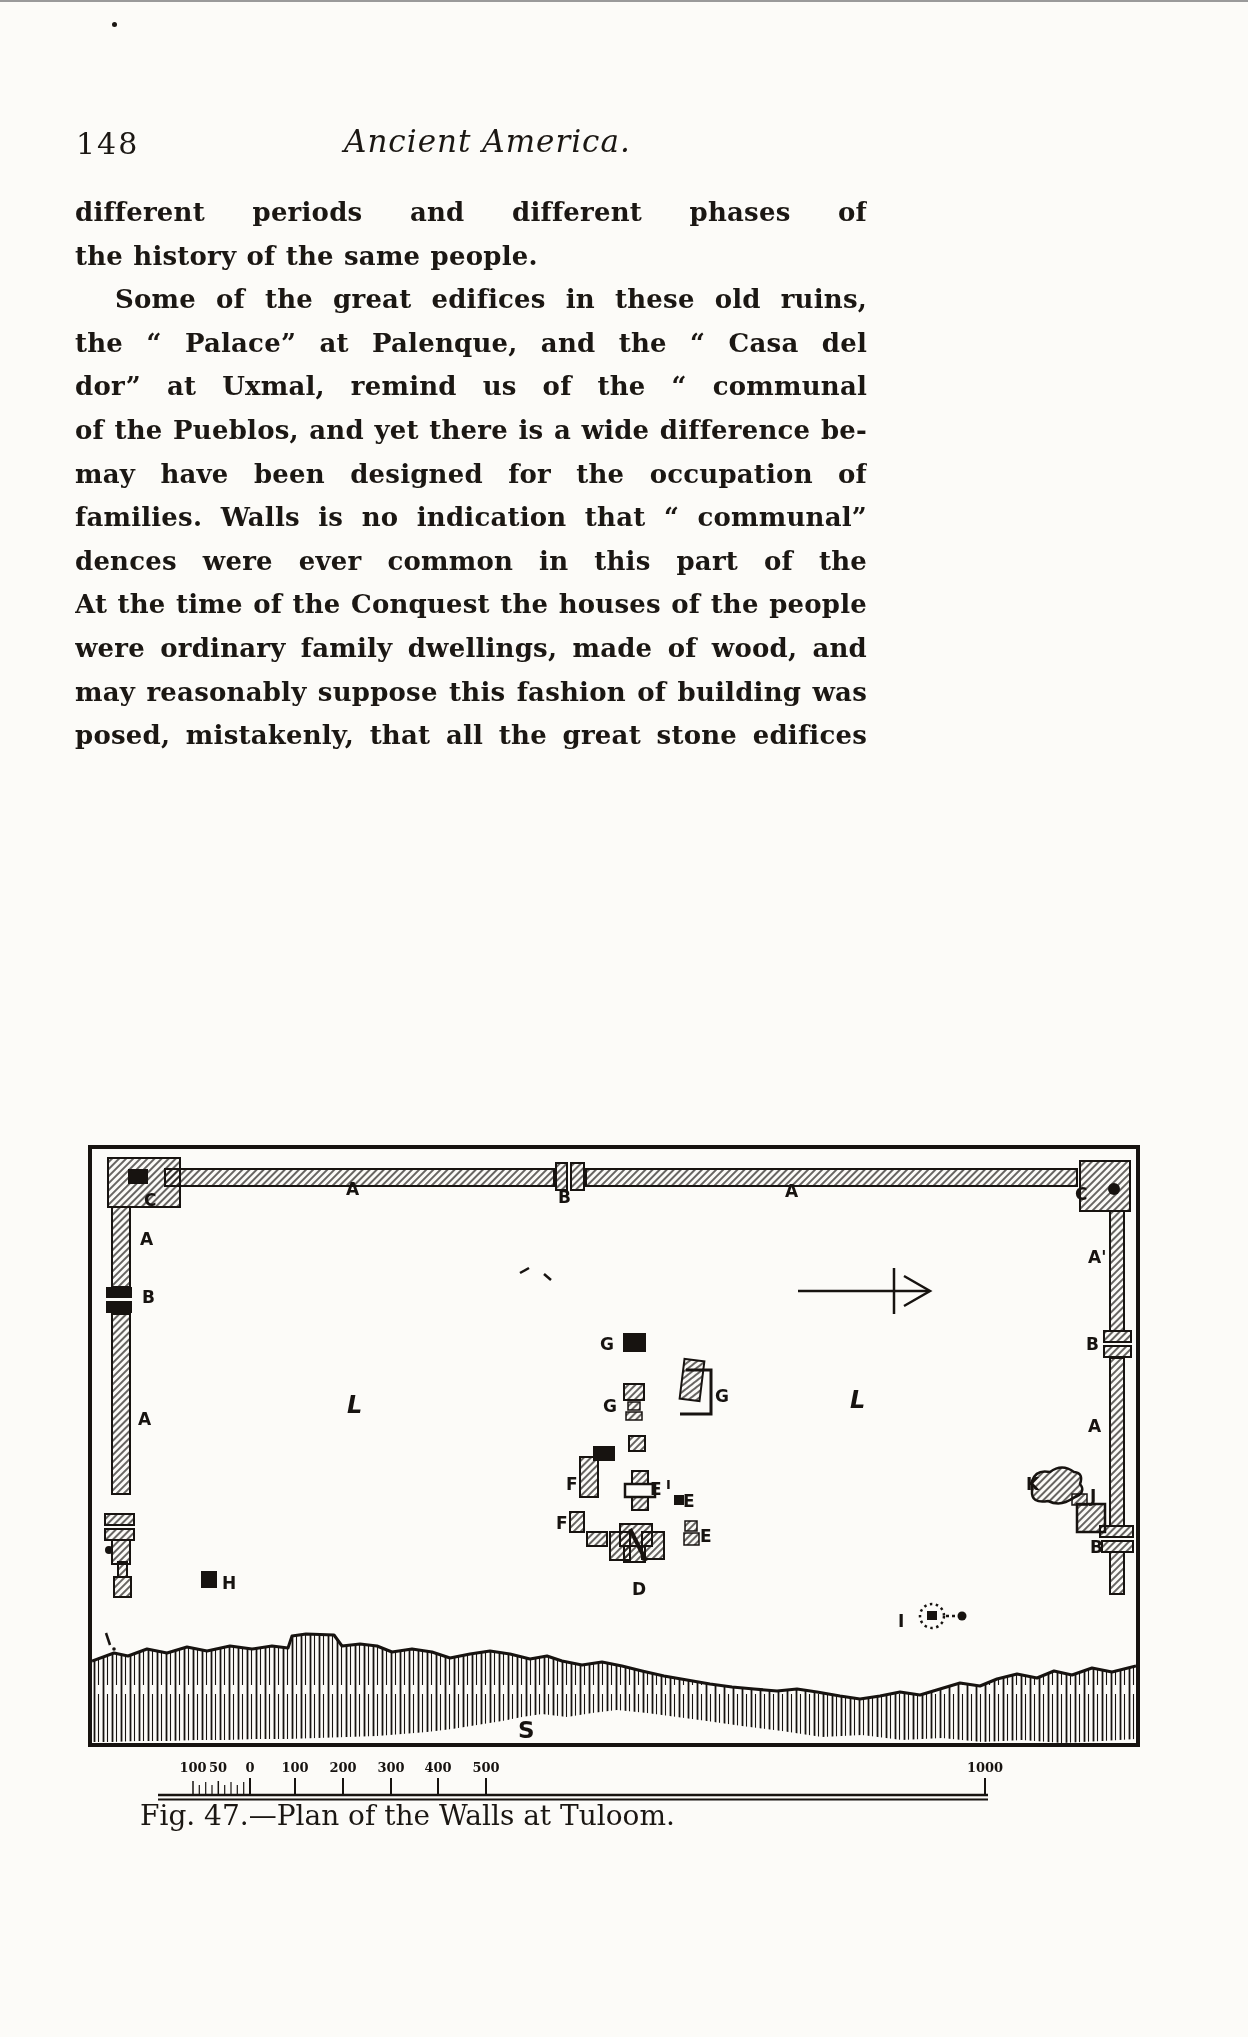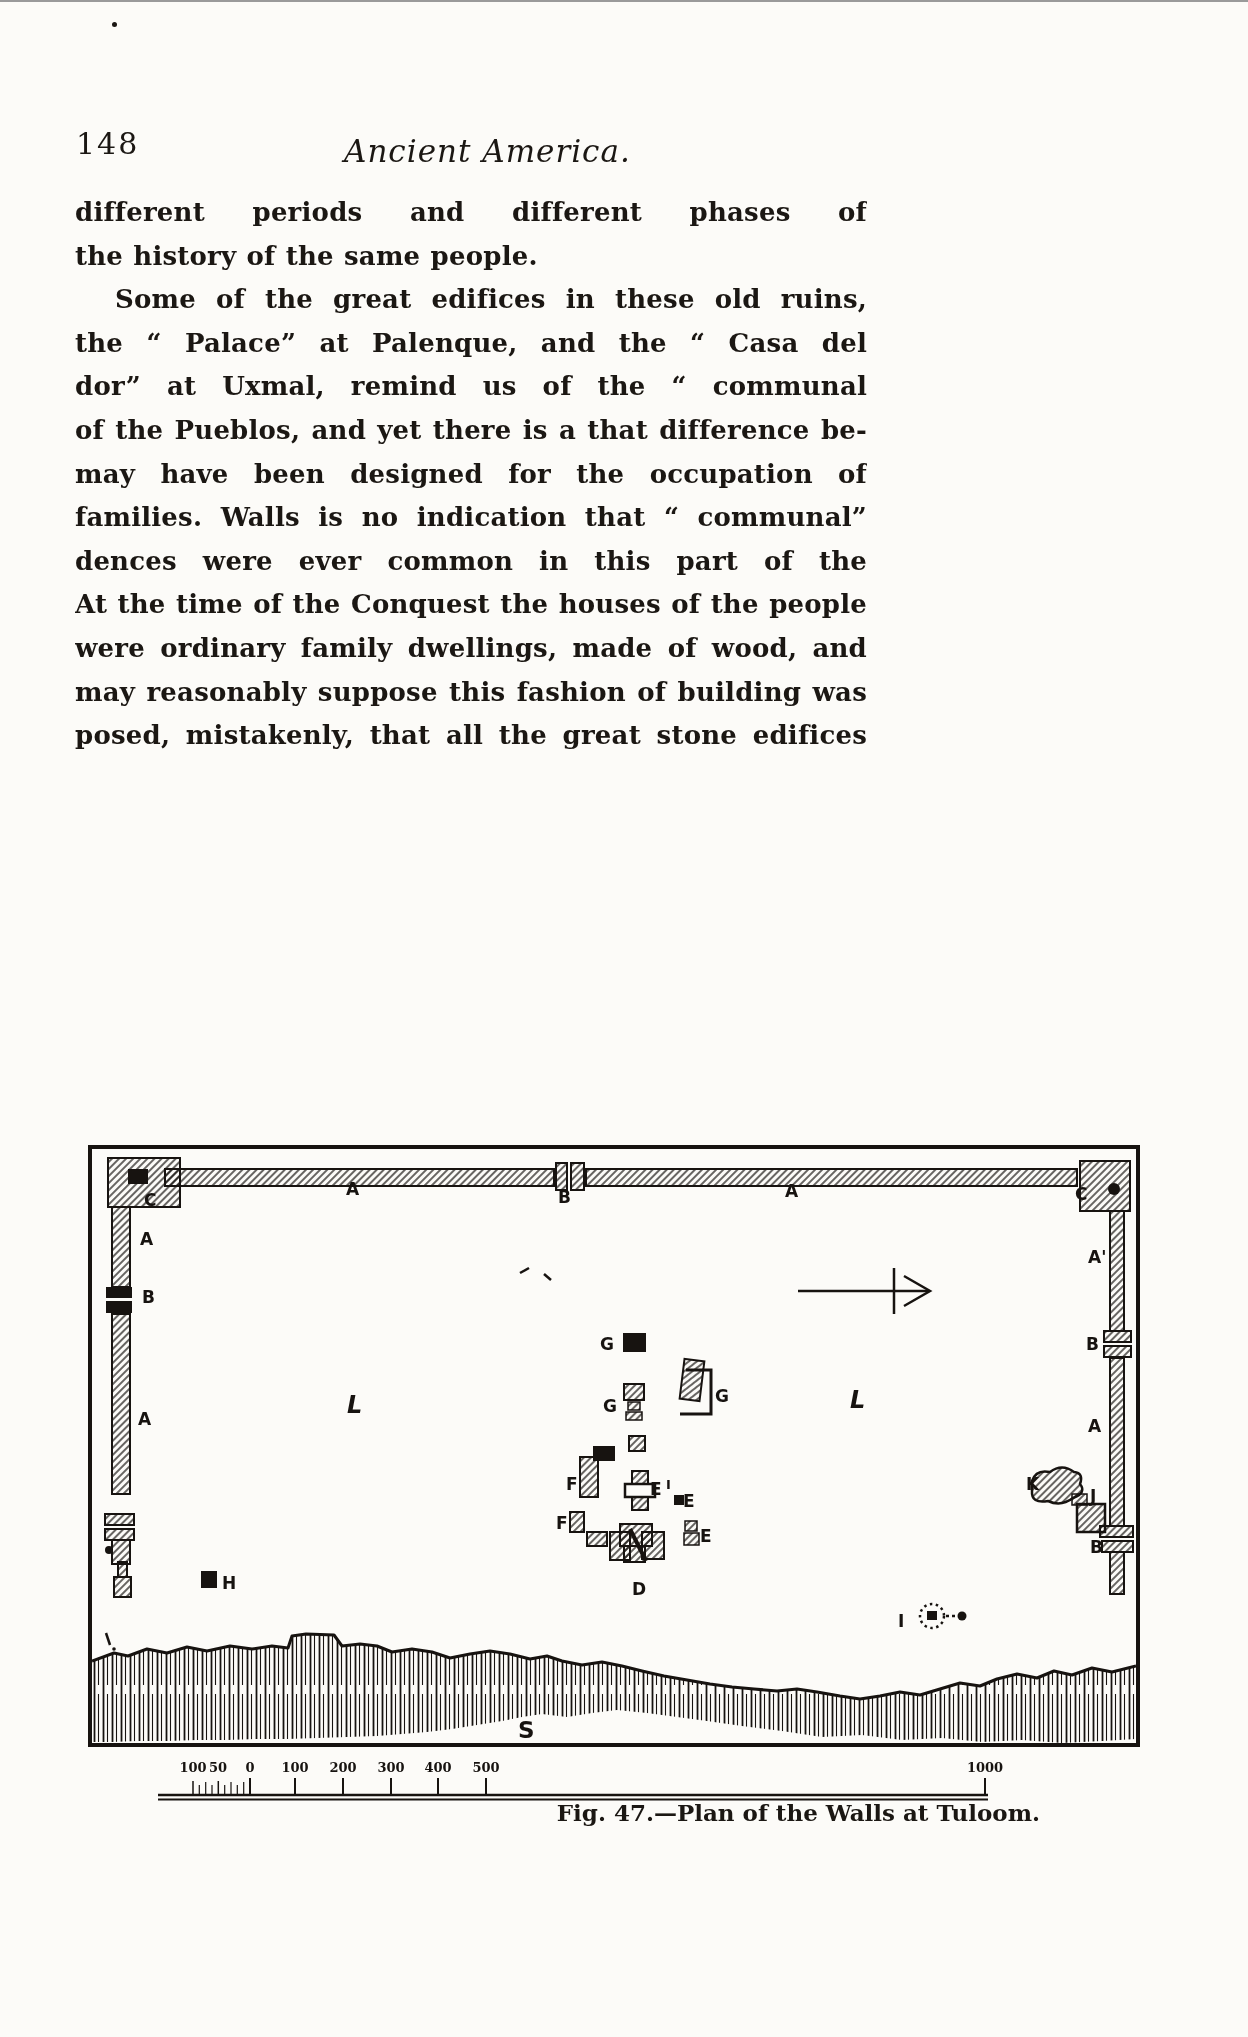--- a/index.html
+++ b/index.html
@@ -1,50 +1,50 @@
 <!DOCTYPE html>
 <html><head>
 <meta charset="utf-8">
 <style>
   html,body{margin:0;padding:0;background:#9a9a9a;}
   .page{position:relative;width:1248px;height:2037px;margin:2px auto;background:#fcfbf8;
         font-family:"DejaVu Serif",serif;color:#1b1713;overflow:hidden;}
   .speck{position:absolute;left:112px;top:20px;width:5px;height:5px;border-radius:50%;background:#1b1713;}
   .page-number{position:absolute;left:76px;top:124px;font-size:30px;letter-spacing:2px;}
-  .running-title{position:absolute;left:344px;top:131px;font-size:31px;font-style:italic;letter-spacing:1px;}
+  .running-title{position:absolute;left:344px;top:121px;font-size:31px;font-style:italic;letter-spacing:1px;}
   .body-text{position:absolute;left:75px;top:189px;width:792px;font-size:26px;line-height:43.6px;letter-spacing:.2px;}
   .line{height:43.6px;overflow:hidden;text-align:justify;text-align-last:justify;word-spacing:1px;font-weight:bold;}
   .line.short{text-align:center;text-align-last:left;}
   .line.indent{text-indent:40px;}
   .figure{position:absolute;left:88px;top:1143px;width:1052px;height:602px;box-sizing:border-box;
           border:4px solid #171310;background:#fcfbf8;}
   .map{display:block;}
   .map-label{font:bold 17px "DejaVu Sans",sans-serif;fill:#171310;}
   .map-label.big{font:bold italic 24px "DejaVu Sans",sans-serif;}
   .map-label.small{font:bold 13px "DejaVu Sans",sans-serif;}
   .map-label.sea{font:bold 23px "DejaVu Sans",sans-serif;}
   .scalebar{position:absolute;left:140px;top:1750px;}
   .scale-num{font:bold 13px "DejaVu Serif",serif;fill:#171310;}
-  .caption{position:absolute;left:140px;top:1797px;width:900px;text-align:right;font-size:23px;font-weight:bold;}
+  .caption{position:absolute;left:140px;top:1797px;width:900px;text-align:left;font-size:28px;}
 </style>
 </head>
 <body>
 
 <div class="page">
   <div class="speck"></div>
   <div class="page-number">148</div>
   <div class="running-title">Ancient America.</div>
 
   <div class="body-text">
     <div class="line">different periods and different phases of development in</div>
     <div class="line short">the history of the same people.</div>
     <div class="line indent">Some of the great edifices in these old ruins, such as</div>
     <div class="line">the “ Palace” at Palenque, and the “ Casa del Goberna-</div>
     <div class="line">dor” at Uxmal, remind us of the “ communal buildings”</div>
-    <div class="line">of the Pueblos, and yet there is a that difference be-</div>
+    <div class="line">of the Pueblos, and yet there is a wide difference be-</div>
     <div class="line">may have been designed for the occupation of several</div>
     <div class="line">families.  Walls is no indication that “ communal” resi-</div>
     <div class="line">dences were ever common in this part of the country.</div>
     <div class="line">At the time of the Conquest the houses of the people</div>
     <div class="line">were ordinary family dwellings, made of wood, and we</div>
     <div class="line">may reasonably suppose this fashion of building was</div>
     <div class="line">posed, mistakenly, that all the great stone edifices were</div>
   </div>
 
   <div class="figure">

